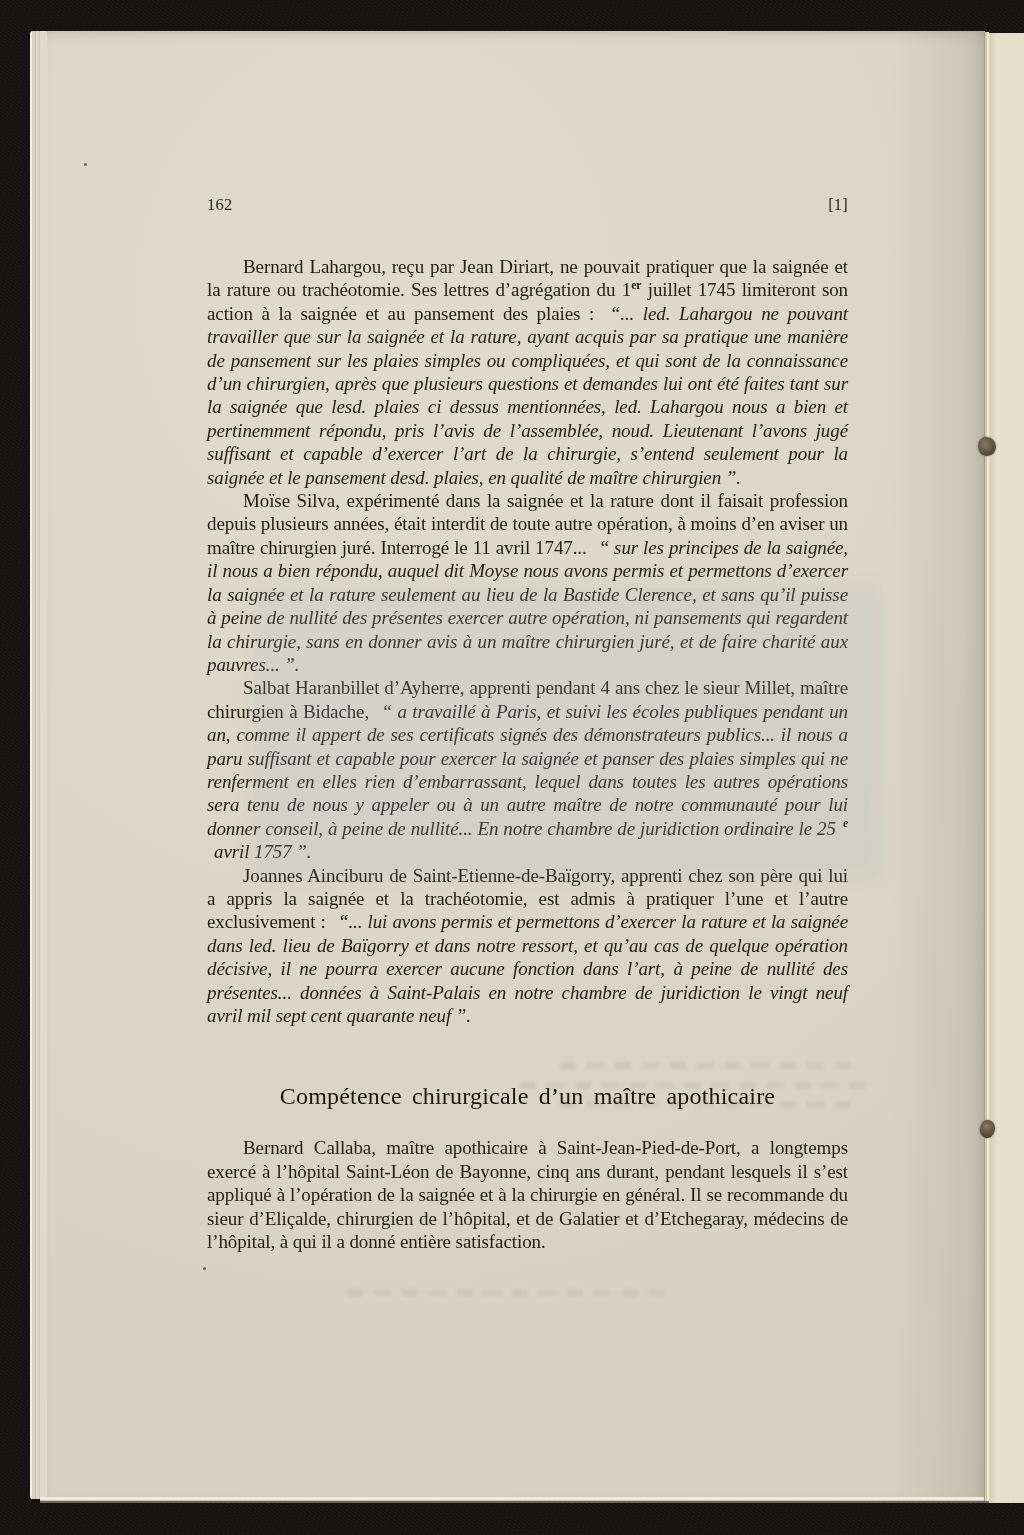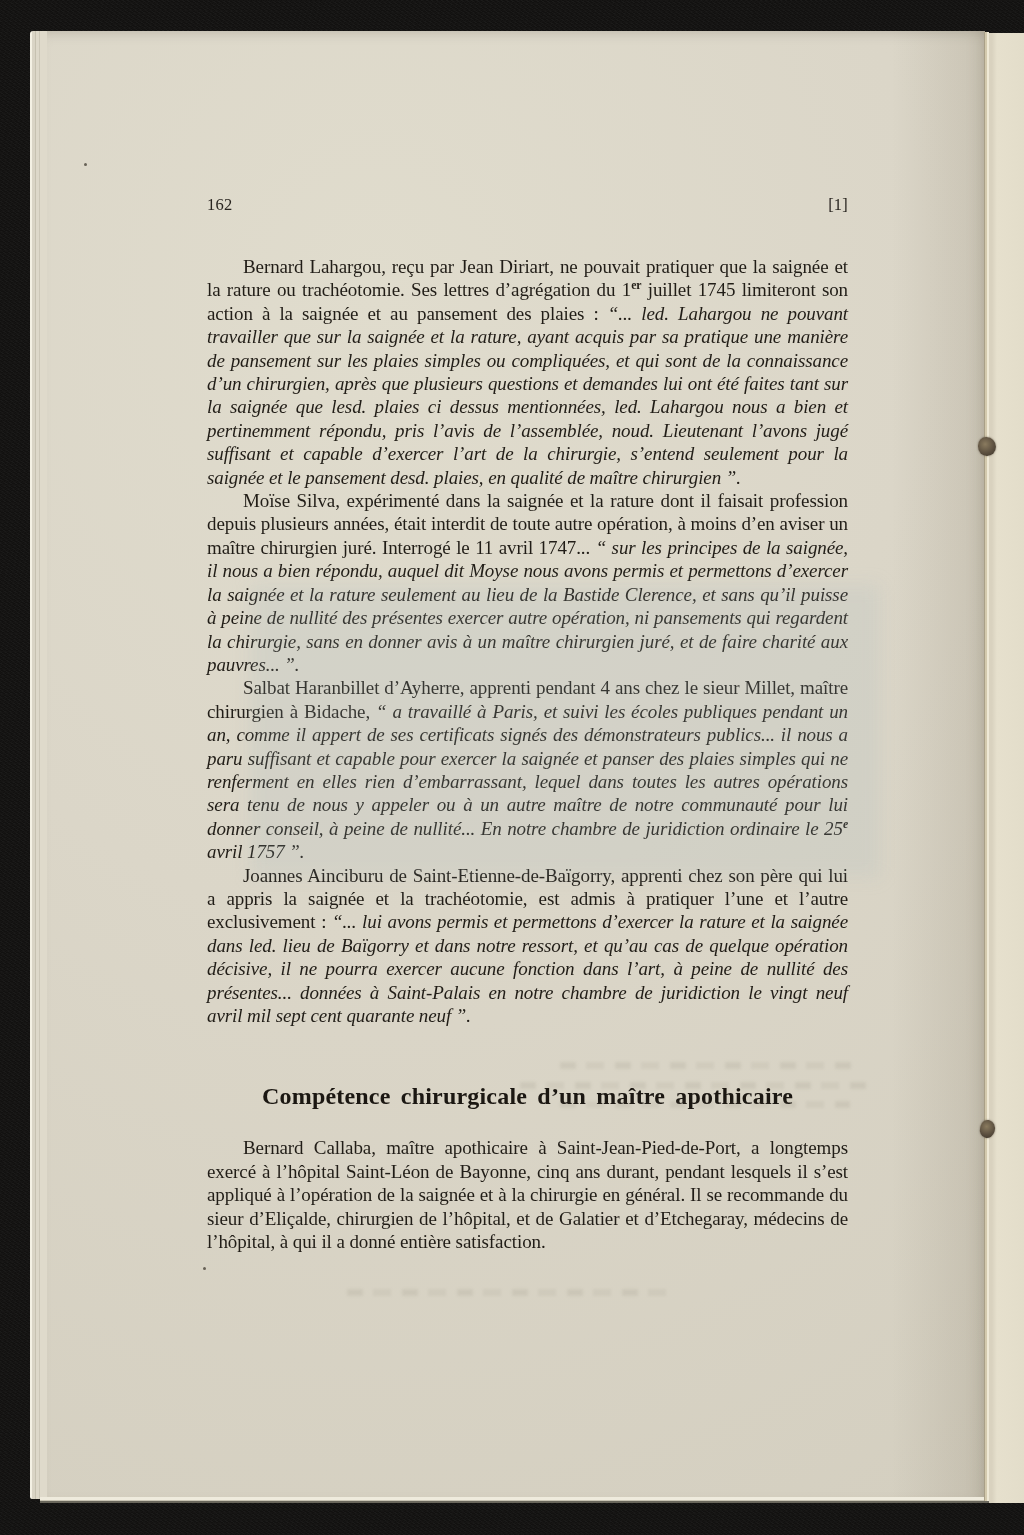--- a/index.html
+++ b/index.html
@@ -64,24 +64,24 @@
   .text-col{position:absolute;left:160px;top:164px;width:641px;color:#221e17;}
   .hdr{display:flex;justify-content:space-between;align-items:baseline;
     font-size:16.5px;letter-spacing:.6px;color:#292520;}
   .hdr .num{letter-spacing:.2px;}
   .hdr .title{letter-spacing:1px;}
   .body-text{margin-top:40px;}
   .body-text p{
     margin:0;text-indent:36px;text-align:justify;
     font-size:19px;line-height:23.4px;letter-spacing:-0.1px;color:#211d17;
   }
-  .it{font-style:italic;}
+  .it{font-style:italic;margin-left:7px;}
   sup{font-size:.62em;line-height:0;vertical-align:super;font-weight:bold;}
   h2.sec{
-    font-size:24px;line-height:30px;font-weight:bold;text-align:center;
+    font-size:24px;line-height:30px;font-weight:normal;text-align:center;
     margin:54px 0 25px 0;color:#1b1712;letter-spacing:.2px;word-spacing:4px;
   }
 </style>
 </head>
 <body>
 
 <div class="scene">
 
   <div class="edge-stack"></div>
 

